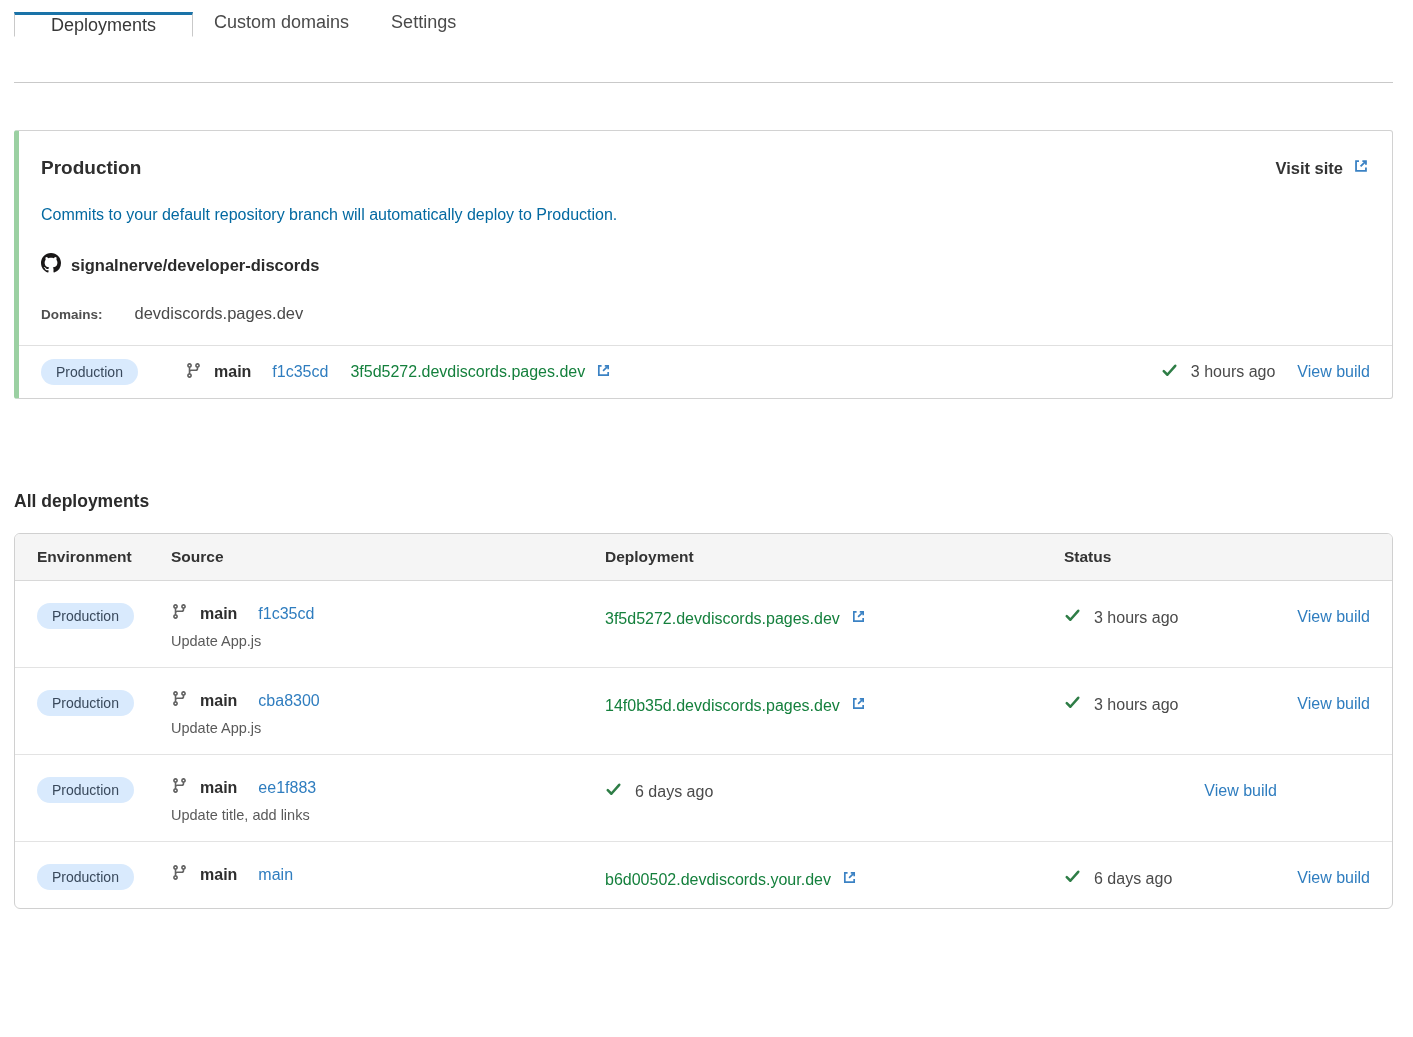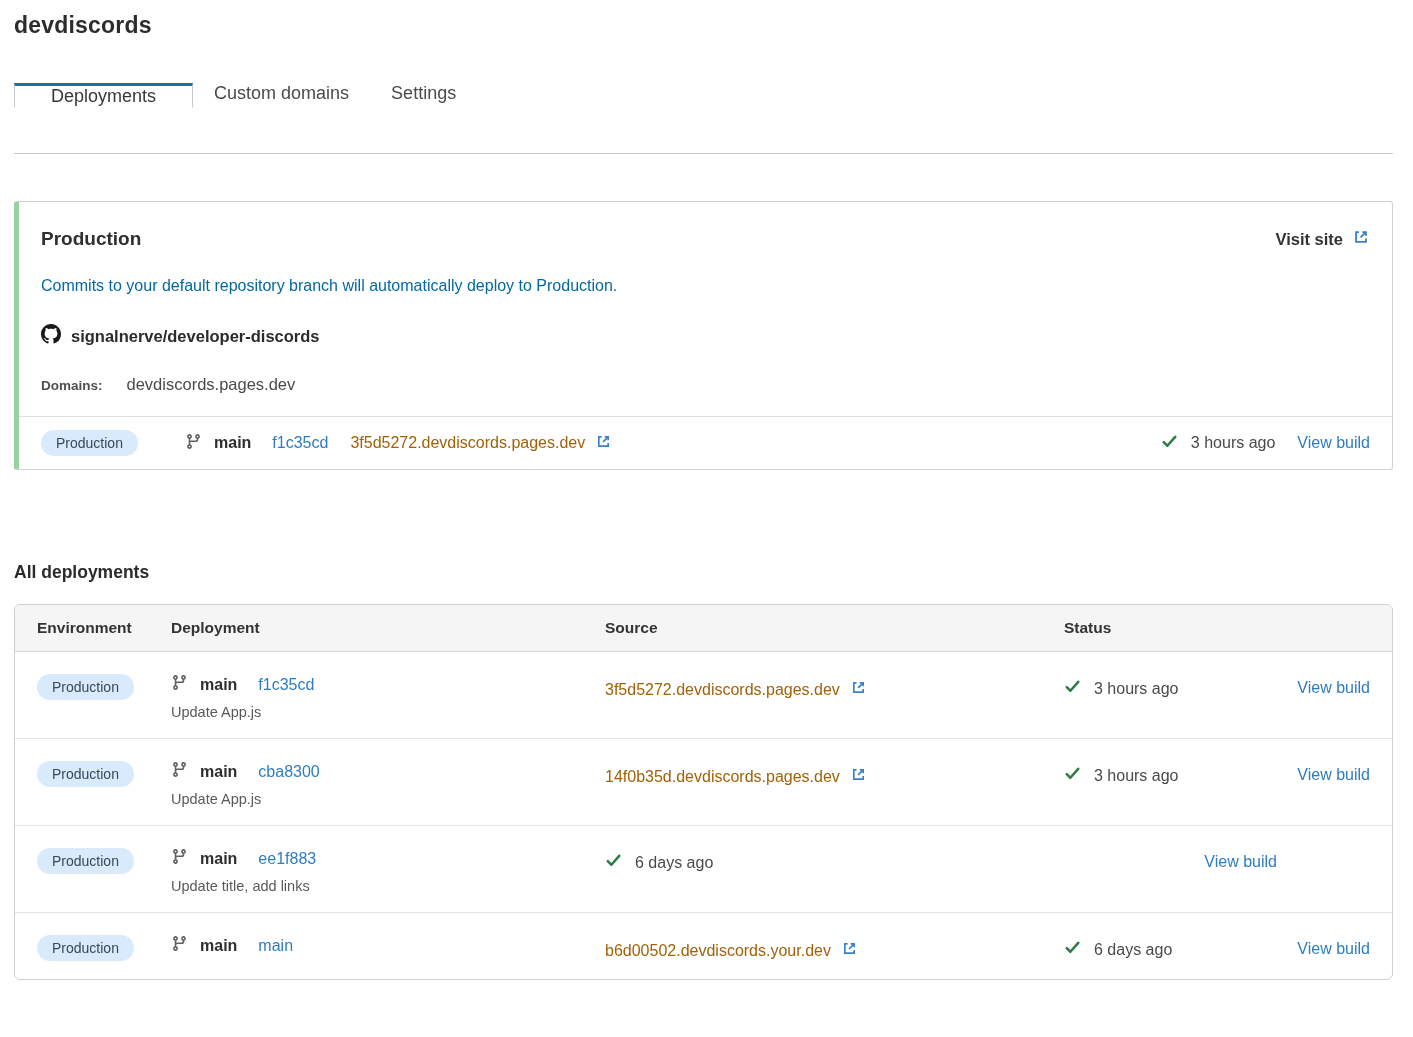--- a/index.html
+++ b/index.html
@@ -53,21 +53,21 @@
   .prod-title { font-size: 19px; font-weight: 600; color: #2f2f2f; }
   .visit-site {
     display: flex; align-items: center; gap: 9px;
     font-size: 16.5px; font-weight: 600; color: #333333; cursor: pointer;
   }
   .prod-desc { margin-top: 27px; font-size: 16px; color: #0369a1; }
   .repo-row {
     margin-top: 29px; display: flex; align-items: center; gap: 10px;
     font-size: 16.5px; font-weight: 700; color: #2b2b2b; cursor: pointer;
   }
-  .domains-row { margin-top: 27px; display: flex; align-items: baseline; gap: 24px; }
+  .domains-row { margin-top: 27px; display: flex; align-items: baseline; gap: 32px; }
   .domains-label { font-size: 13.5px; font-weight: 700; color: #4f4f4f; }
   .domains-value { font-size: 16.5px; color: #4a4a4a; }
 
   .prod-deploy-row {
     border-top: 1px solid #e0e0e0;
     padding: 13px 22px;
     display: flex; align-items: center;
   }
   .env-slot { width: 144px; }
 
@@ -75,21 +75,21 @@
     display: inline-block;
     background: #d9eafd; color: #39495c;
     font-size: 14px;
     padding: 5px 15px; border-radius: 15px;
     white-space: nowrap;
   }
 
   .branch-icon { color: #616161; flex: none; }
   .branch-name { font-size: 16px; font-weight: 700; color: #2e2e2e; margin-left: 12px; }
   .commit-link { font-size: 16px; color: #2f7dbf; margin-left: 21px; cursor: pointer; text-decoration: none; }
-  .deploy-url { font-size: 16px; color: #a16207; }
+  .deploy-url { font-size: 16px; color: #15803d; }
   .ext-icon { color: #3b82c4; flex: none; cursor: pointer; }
 
   .prod-url-group { display: flex; align-items: center; gap: 10px; margin-left: 22px; }
   .row-right { margin-left: auto; display: flex; align-items: center; gap: 22px; }
   .status-group { display: flex; align-items: center; gap: 13px; }
   .check-icon { color: #2e7d46; flex: none; }
   .status-time { font-size: 16px; color: #4a4a4a; }
   .view-build { font-size: 16px; color: #2f7dbf; cursor: pointer; text-decoration: none; white-space: nowrap; }
 
   
@@ -144,21 +144,20 @@
       <path d="M2.6 8.6 6 12 13.4 3.6" fill="none" stroke="currentColor" stroke-width="2.4" stroke-linecap="round" stroke-linejoin="round"></path>
     </g>
     <g id="ic-github">
       <path fill="#191717" d="M8 0C3.58 0 0 3.58 0 8c0 3.54 2.29 6.53 5.47 7.59.4.07.55-.17.55-.38 0-.19-.01-.82-.01-1.49-2.01.37-2.53-.49-2.69-.94-.09-.23-.48-.94-.82-1.13-.28-.15-.68-.52-.01-.53.63-.01 1.08.58 1.23.82.72 1.21 1.87.87 2.33.66.07-.52.28-.87.51-1.07-1.78-.2-3.64-.89-3.64-3.95 0-.87.31-1.59.82-2.15-.08-.2-.36-1.02.08-2.12 0 0 .67-.21 2.2.82.64-.18 1.32-.27 2-.27s1.36.09 2 .27c1.53-1.04 2.2-.82 2.2-.82.44 1.1.16 1.92.08 2.12.51.56.82 1.27.82 2.15 0 3.07-1.87 3.75-3.65 3.95.29.25.54.73.54 1.48 0 1.07-.01 1.93-.01 2.2 0 .21.15.46.55.38A8.01 8.01 0 0 0 16 8c0-4.42-3.58-8-8-8Z"></path>
     </g>
   </defs>
 </svg>
 
 <div class="page">
 
-  <h1 class="page-title">devdiscords</h1>
 
   <div class="tabs">
     <div class="tab active">
       <span>Deployments</span>
     </div>
     <div class="tab">
       <span>Custom domains</span>
     </div>
     <div class="tab">
       <span>Settings</span>
@@ -224,22 +223,22 @@
         <a class="view-build">View build</a>
       </span>
     </div>
   </section>
 
   <h2 class="section-title">All deployments</h2>
 
   <section class="table">
     <div class="t-head">
       <div>Environment</div>
+      <div>Source</div>
       <div>Deployment</div>
-      <div>Source</div>
       <div>Status</div>
       <div></div>
     </div>
     <div class="t-body">
   <div class="t-row">
     <div class="cell-env">
       <span class="badge">Production</span>
     </div>
     <div class="cell-source">
       <div class="source-top">

